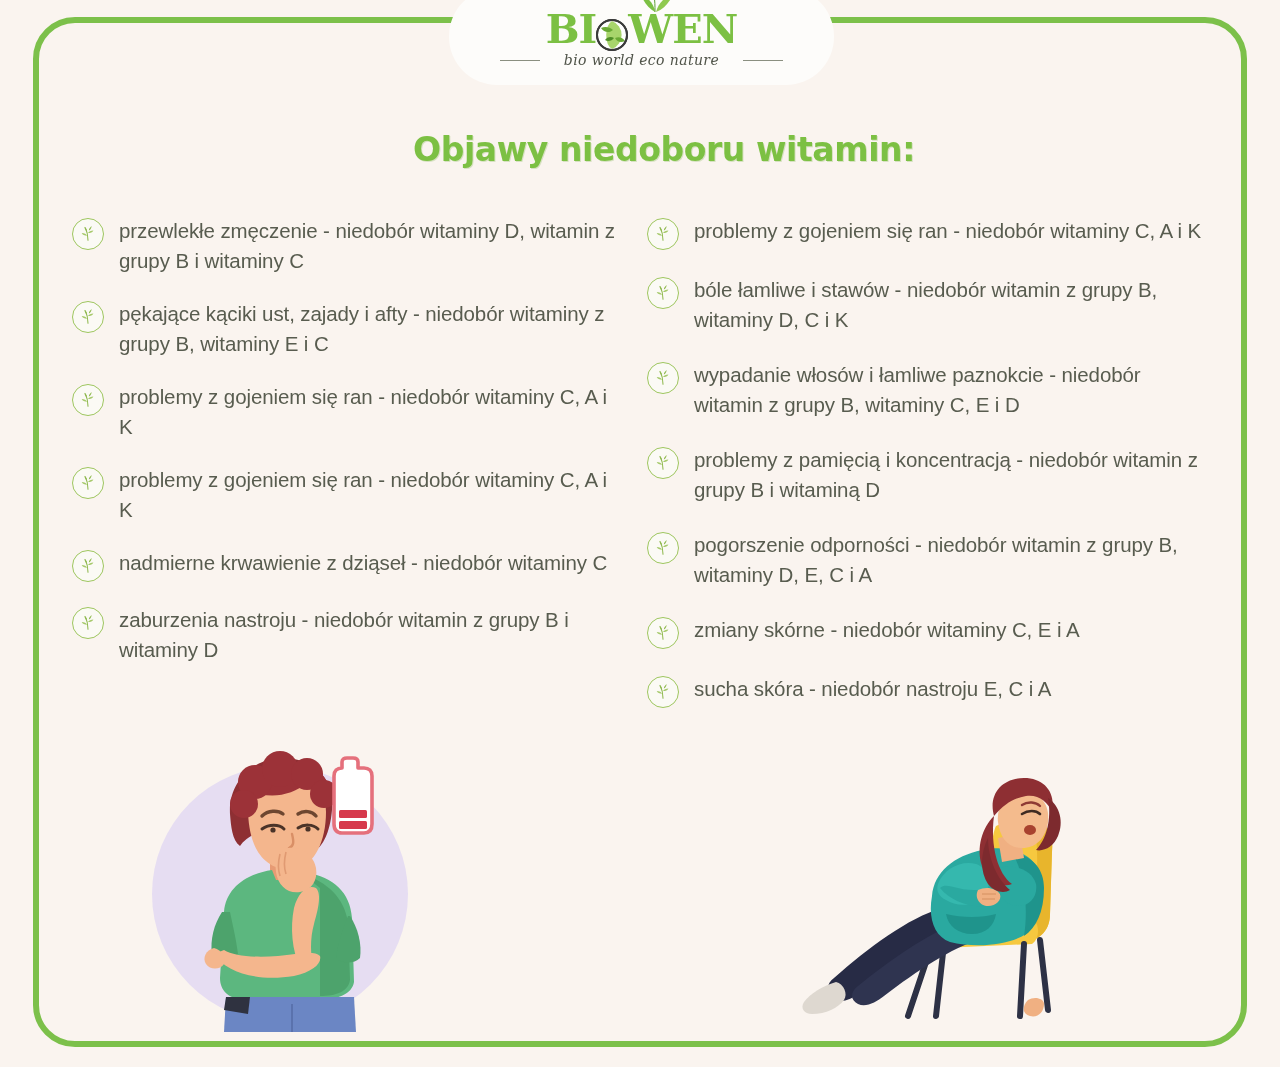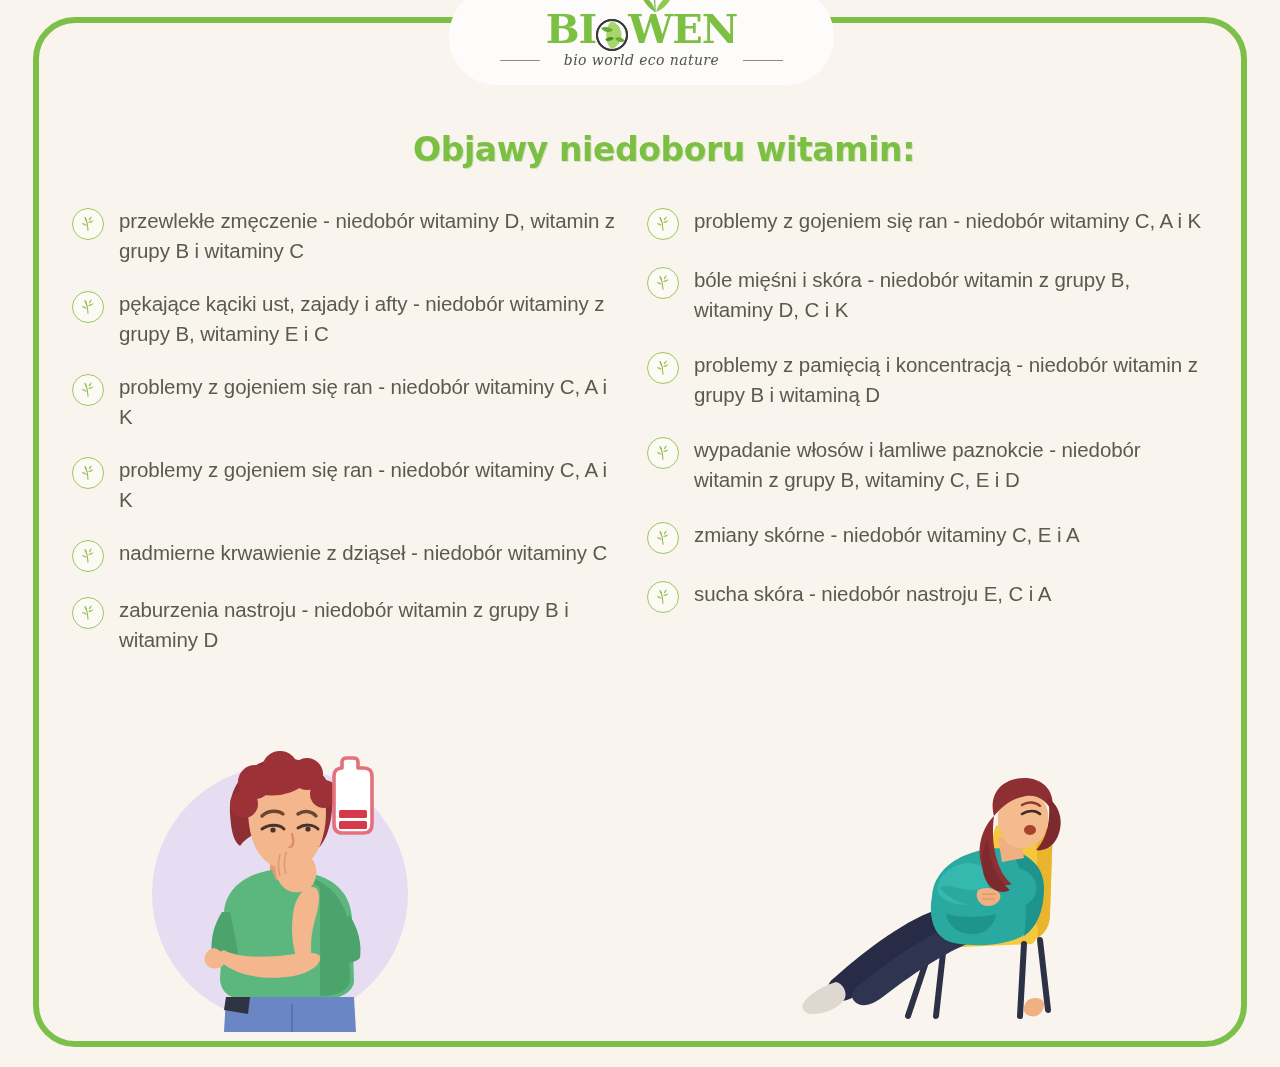--- a/index.html
+++ b/index.html
@@ -70,21 +70,21 @@
     font-weight:bold;
     font-size:33px;
     letter-spacing:-0.4px;
     color:#7cc043;
     text-shadow:1px 1px 0 rgba(150,190,110,.35);
     padding-left:48px;
   }
 
   
   .cols{
-    position:absolute;left:72px;right:58px;top:206px;
+    position:absolute;left:72px;right:58px;top:216px;
     display:flex;
     gap:30px;
   }
   .col{flex:1;display:flex;flex-direction:column;}
   .col-left{max-width:545px;}
   .col-right{max-width:560px;}
 
   .bullet{
     display:flex;align-items:flex-start;gap:15px;
     margin-bottom:23px;
@@ -256,21 +256,34 @@
       <div class="bullet">
         <span class="bullet-icon">
           <svg viewBox="0 0 20 20" width="18" height="18">
             <path d="M10 17 C10 12 9 7 7 3" stroke="#8fb94f" stroke-width="1.2" fill="none" stroke-linecap="round"></path>
             <path d="M9 12 C6 12 4 11 3 9 C6 9 8 10 9 12 Z" fill="#a6c96b"></path>
             <path d="M10 9 C13 9 15 8 16 6 C13 6 11 7 10 9 Z" fill="#a6c96b"></path>
             <path d="M9 7 C7 6 6 4 6 2 C8 4 9 5 9 7 Z" fill="#8fb94f"></path>
             <path d="M11 6 C13 5 14 3 14 1 C12 3 11 4 11 6 Z" fill="#8fb94f"></path>
           </svg>
         </span>
-        <span class="bullet-text">bóle mięśni i skóra - niedobór witamin z grupy B, witaminy D, C i K</span>
+        <span class="bullet-text">bóle łamliwe i stawów - niedobór witamin z grupy B, witaminy D, C i K</span>
+      </div>
+
+      <div class="bullet">
+        <span class="bullet-icon">
+          <svg viewBox="0 0 20 20" width="18" height="18">
+            <path d="M10 17 C10 12 9 7 7 3" stroke="#8fb94f" stroke-width="1.2" fill="none" stroke-linecap="round"></path>
+            <path d="M9 12 C6 12 4 11 3 9 C6 9 8 10 9 12 Z" fill="#a6c96b"></path>
+            <path d="M10 9 C13 9 15 8 16 6 C13 6 11 7 10 9 Z" fill="#a6c96b"></path>
+            <path d="M9 7 C7 6 6 4 6 2 C8 4 9 5 9 7 Z" fill="#8fb94f"></path>
+            <path d="M11 6 C13 5 14 3 14 1 C12 3 11 4 11 6 Z" fill="#8fb94f"></path>
+          </svg>
+        </span>
+        <span class="bullet-text">wypadanie włosów i łamliwe paznokcie - niedobór witamin z grupy B, witaminy C, E i D</span>
       </div>
 
       <div class="bullet">
         <span class="bullet-icon">
           <svg viewBox="0 0 20 20" width="18" height="18">
             <path d="M10 17 C10 12 9 7 7 3" stroke="#8fb94f" stroke-width="1.2" fill="none" stroke-linecap="round"></path>
             <path d="M9 12 C6 12 4 11 3 9 C6 9 8 10 9 12 Z" fill="#a6c96b"></path>
             <path d="M10 9 C13 9 15 8 16 6 C13 6 11 7 10 9 Z" fill="#a6c96b"></path>
             <path d="M9 7 C7 6 6 4 6 2 C8 4 9 5 9 7 Z" fill="#8fb94f"></path>
             <path d="M11 6 C13 5 14 3 14 1 C12 3 11 4 11 6 Z" fill="#8fb94f"></path>
@@ -282,23 +295,22 @@
       <div class="bullet">
         <span class="bullet-icon">
           <svg viewBox="0 0 20 20" width="18" height="18">
             <path d="M10 17 C10 12 9 7 7 3" stroke="#8fb94f" stroke-width="1.2" fill="none" stroke-linecap="round"></path>
             <path d="M9 12 C6 12 4 11 3 9 C6 9 8 10 9 12 Z" fill="#a6c96b"></path>
             <path d="M10 9 C13 9 15 8 16 6 C13 6 11 7 10 9 Z" fill="#a6c96b"></path>
             <path d="M9 7 C7 6 6 4 6 2 C8 4 9 5 9 7 Z" fill="#8fb94f"></path>
             <path d="M11 6 C13 5 14 3 14 1 C12 3 11 4 11 6 Z" fill="#8fb94f"></path>
           </svg>
         </span>
-        <span class="bullet-text">wypadanie włosów i łamliwe paznokcie - niedobór witamin z grupy B, witaminy C, E i D</span>
-      </div>
-
+        <span class="bullet-text">pogorszenie odporności - niedobór witamin z grupy B, witaminy D, E, C i A</span>
+      </div>
 
       <div class="bullet">
         <span class="bullet-icon">
           <svg viewBox="0 0 20 20" width="18" height="18">
             <path d="M10 17 C10 12 9 7 7 3" stroke="#8fb94f" stroke-width="1.2" fill="none" stroke-linecap="round"></path>
             <path d="M9 12 C6 12 4 11 3 9 C6 9 8 10 9 12 Z" fill="#a6c96b"></path>
             <path d="M10 9 C13 9 15 8 16 6 C13 6 11 7 10 9 Z" fill="#a6c96b"></path>
             <path d="M9 7 C7 6 6 4 6 2 C8 4 9 5 9 7 Z" fill="#8fb94f"></path>
             <path d="M11 6 C13 5 14 3 14 1 C12 3 11 4 11 6 Z" fill="#8fb94f"></path>
           </svg>

